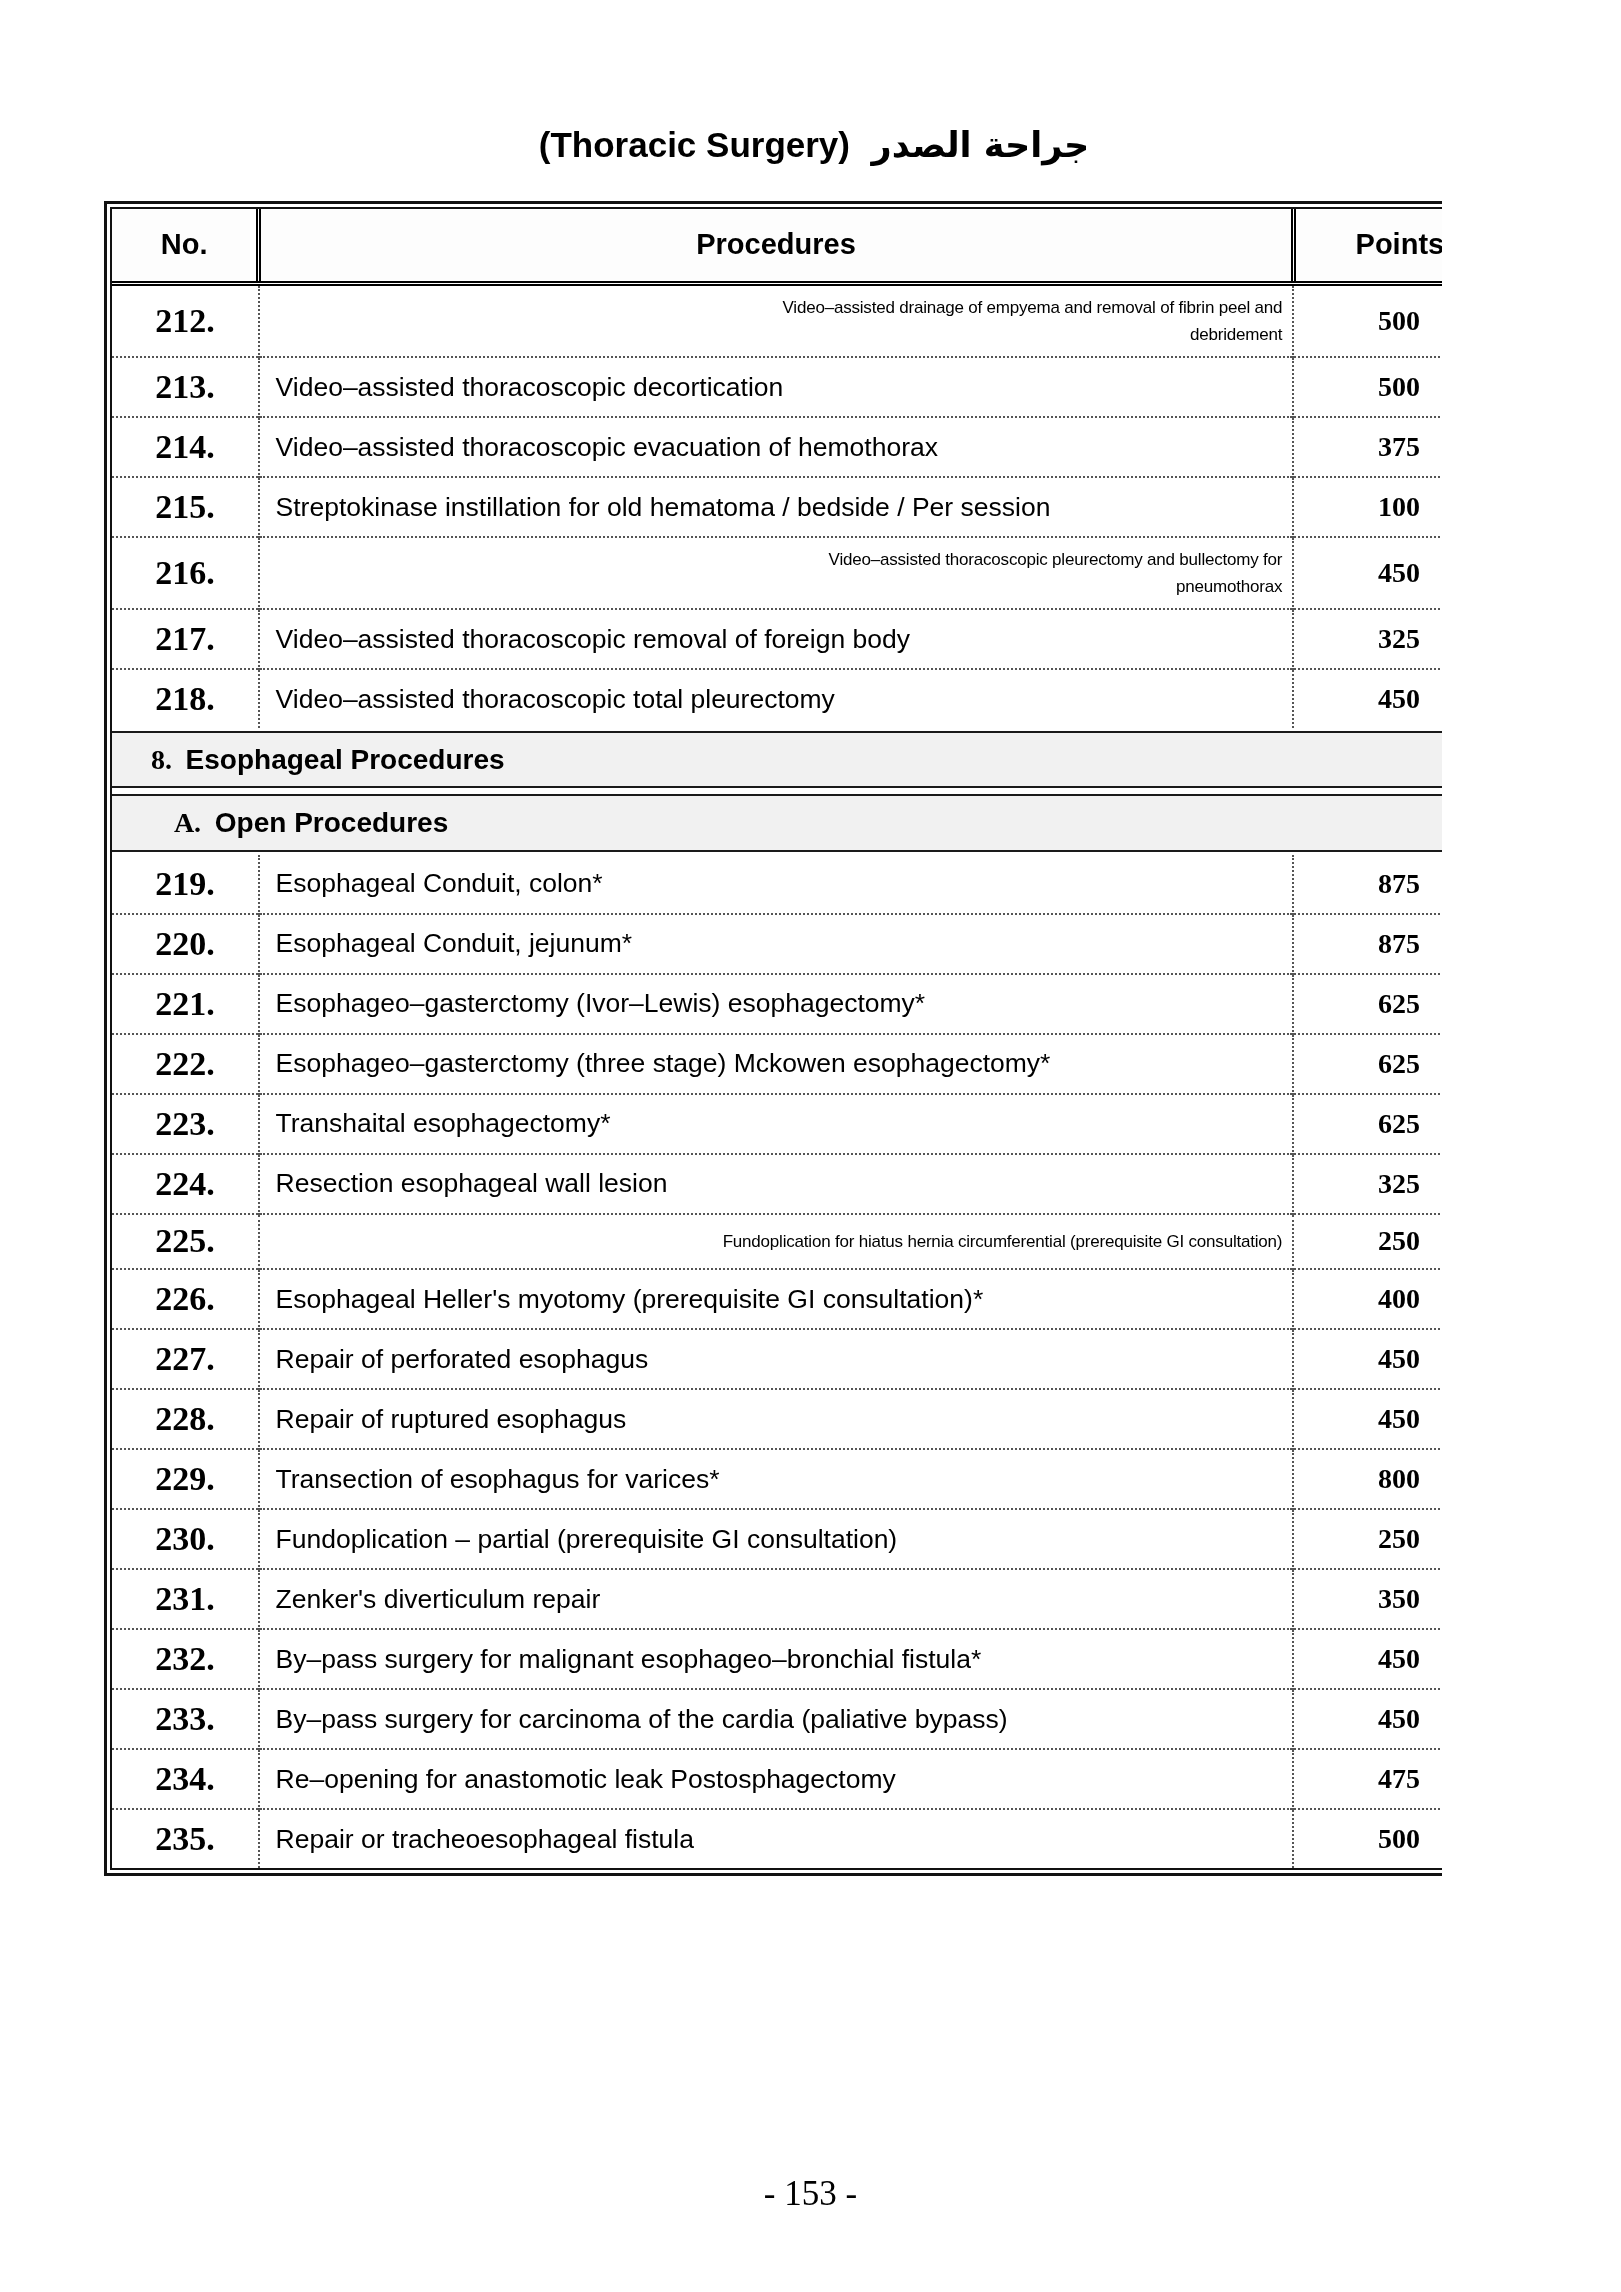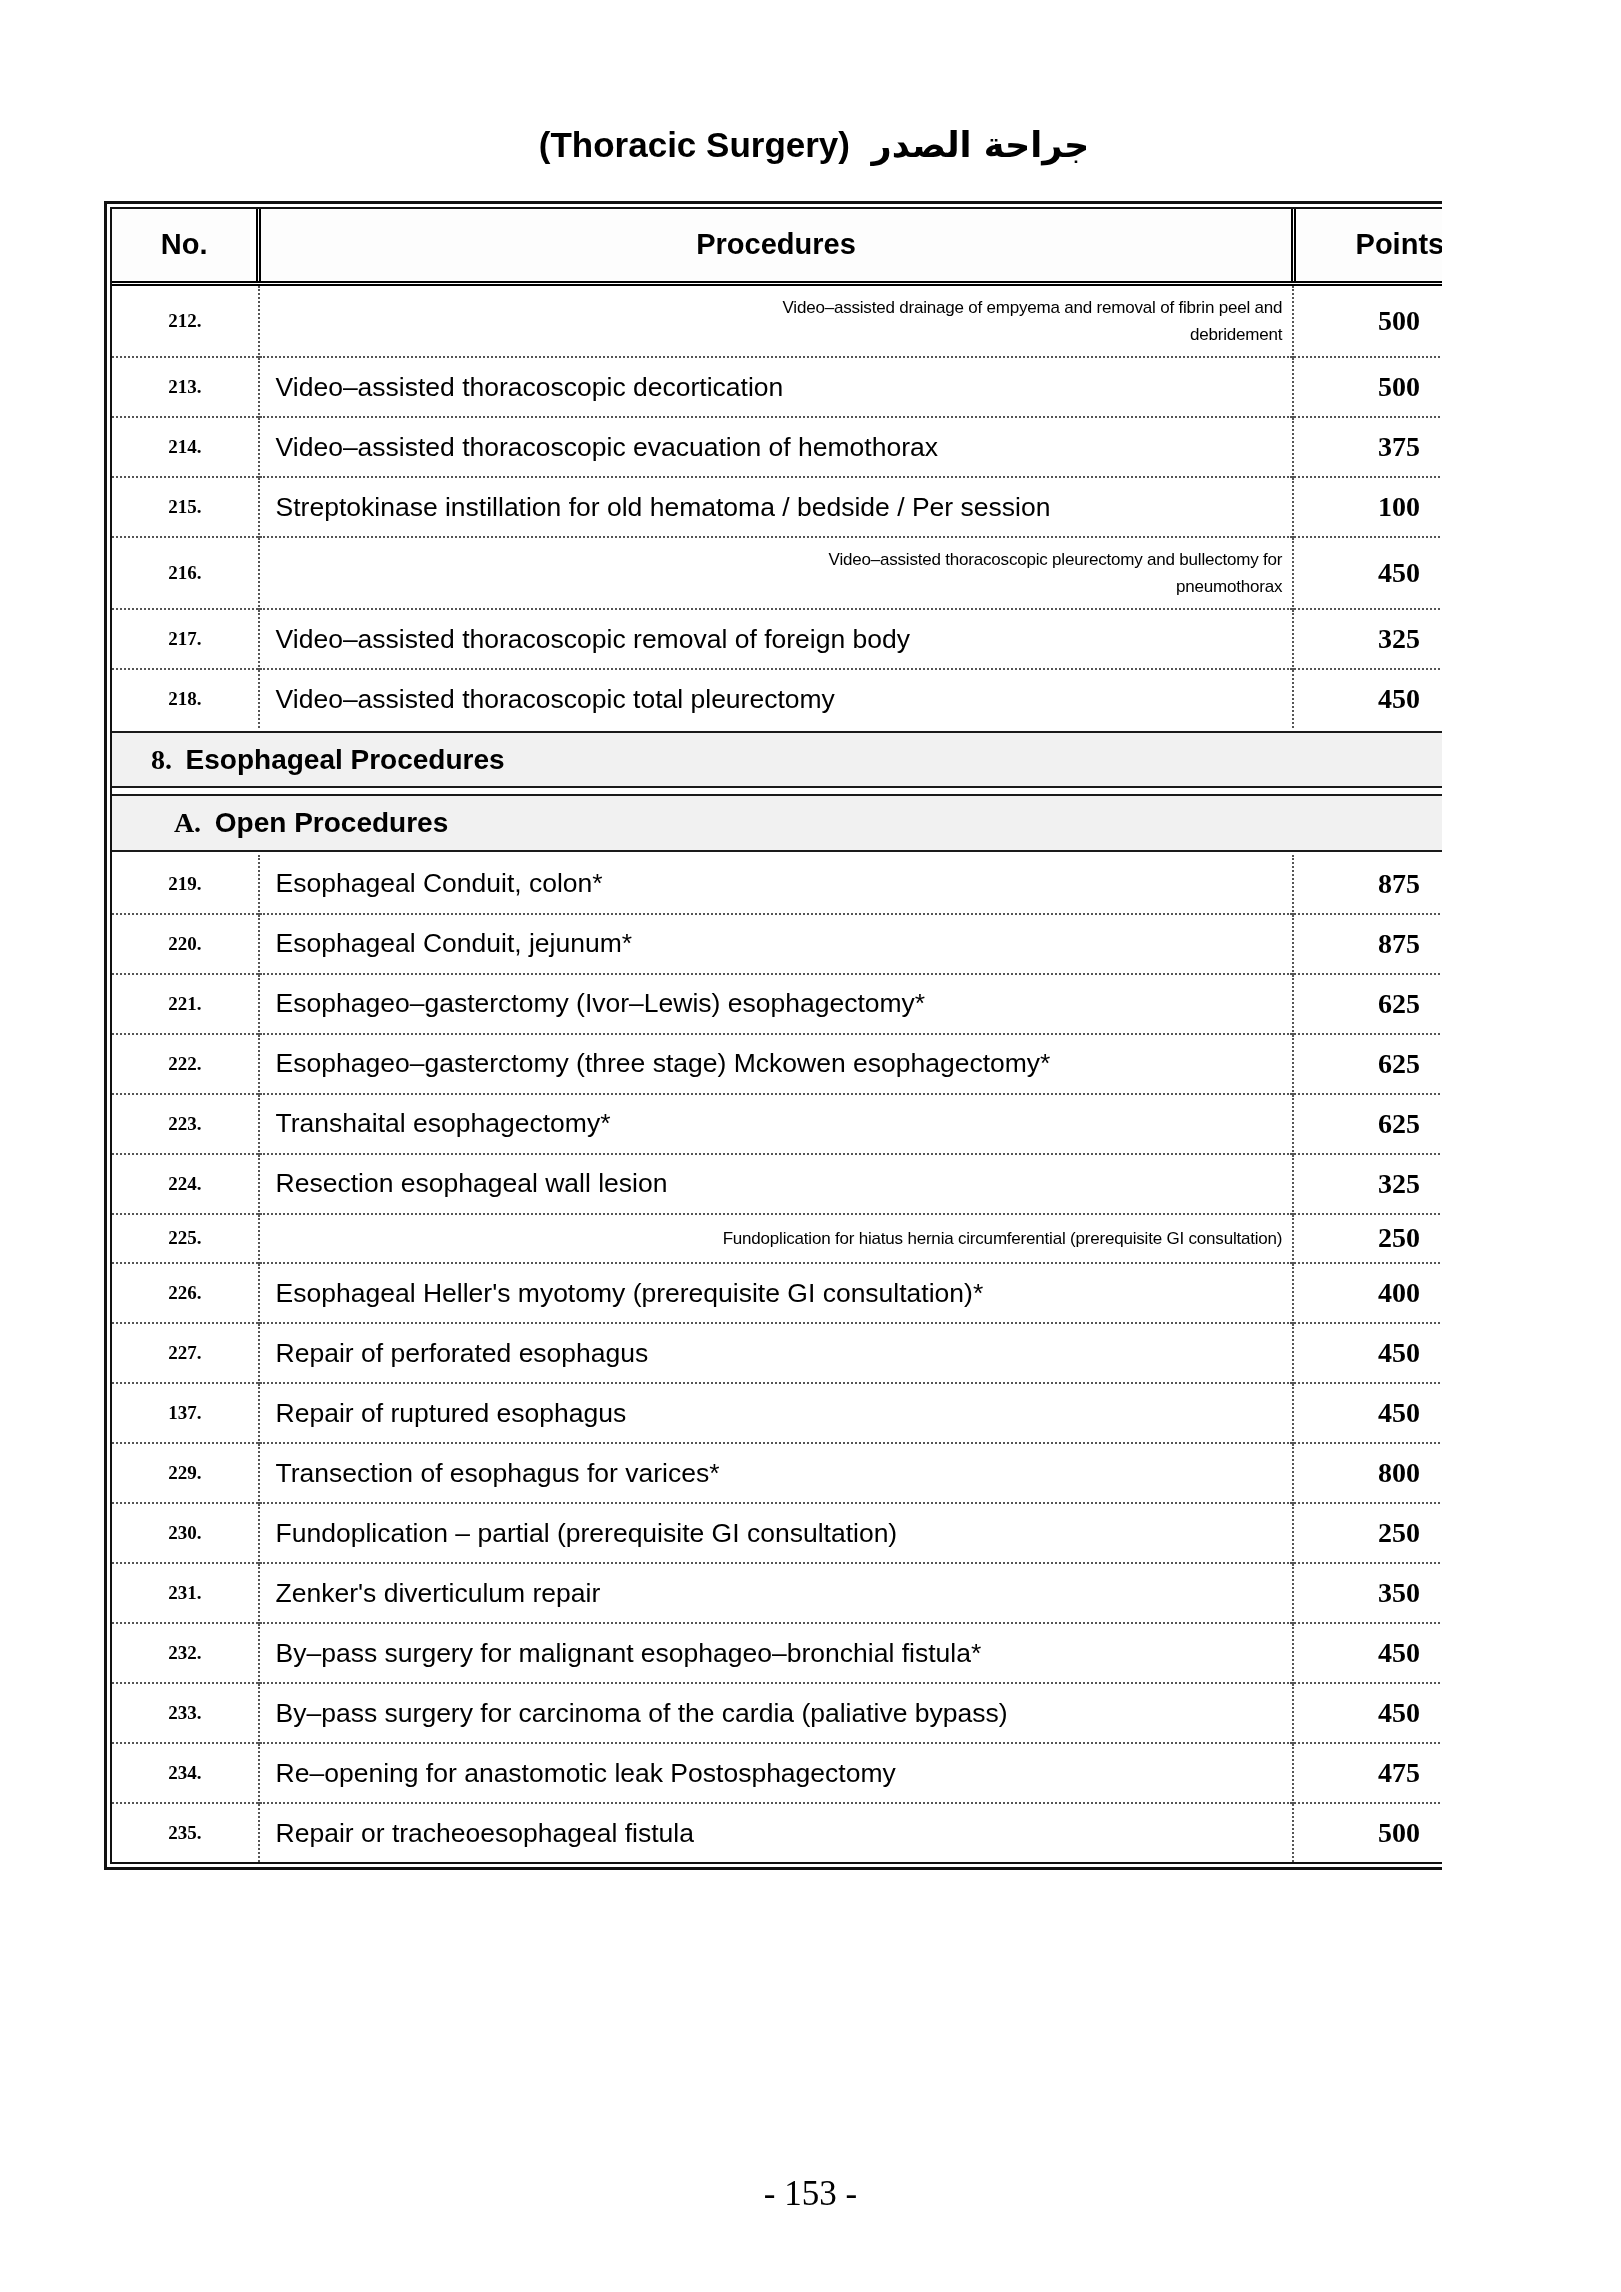--- a/index.html
+++ b/index.html
@@ -56,21 +56,21 @@
     border-bottom: 5.9px double #000;
     background: #fdfdfd;
   }
   thead th.th-proc, thead th.th-pts { border-left: 5.9px double #000; }
   tbody td { vertical-align: middle; }
   .item-row td { border-top: 2px dotted #555; }
   .section-row + .item-row td, .subsection-row + .item-row td { border-top: none; }
   td.col-no {
     font-family: "Liberation Serif", serif;
     font-weight: bold;
-    font-size: 19px;
+    font-size: 34px;
     text-align: center;
     padding: 7.8px 3.9px;
   }
   td.col-proc {
     font-size: 26.5px;
     line-height: 1.6;
     padding: 7.8px 9.8px 7.8px 15.7px;
     border-left: 2px dotted #555;
     white-space: pre-line;
     overflow: hidden;
@@ -221,21 +221,21 @@
               <td class="col-no">226.</td>
               <td class="col-proc">Esophageal Heller's myotomy (prerequisite GI consultation)*</td>
               <td class="col-pts">400</td>
             </tr>
             <tr class="item-row">
               <td class="col-no">227.</td>
               <td class="col-proc">Repair of perforated esophagus</td>
               <td class="col-pts">450</td>
             </tr>
             <tr class="item-row">
-              <td class="col-no">137.</td>
+              <td class="col-no">228.</td>
               <td class="col-proc">Repair of ruptured esophagus</td>
               <td class="col-pts">450</td>
             </tr>
             <tr class="item-row">
               <td class="col-no">229.</td>
               <td class="col-proc">Transection of esophagus for varices*</td>
               <td class="col-pts">800</td>
             </tr>
             <tr class="item-row">
               <td class="col-no">230.</td>

